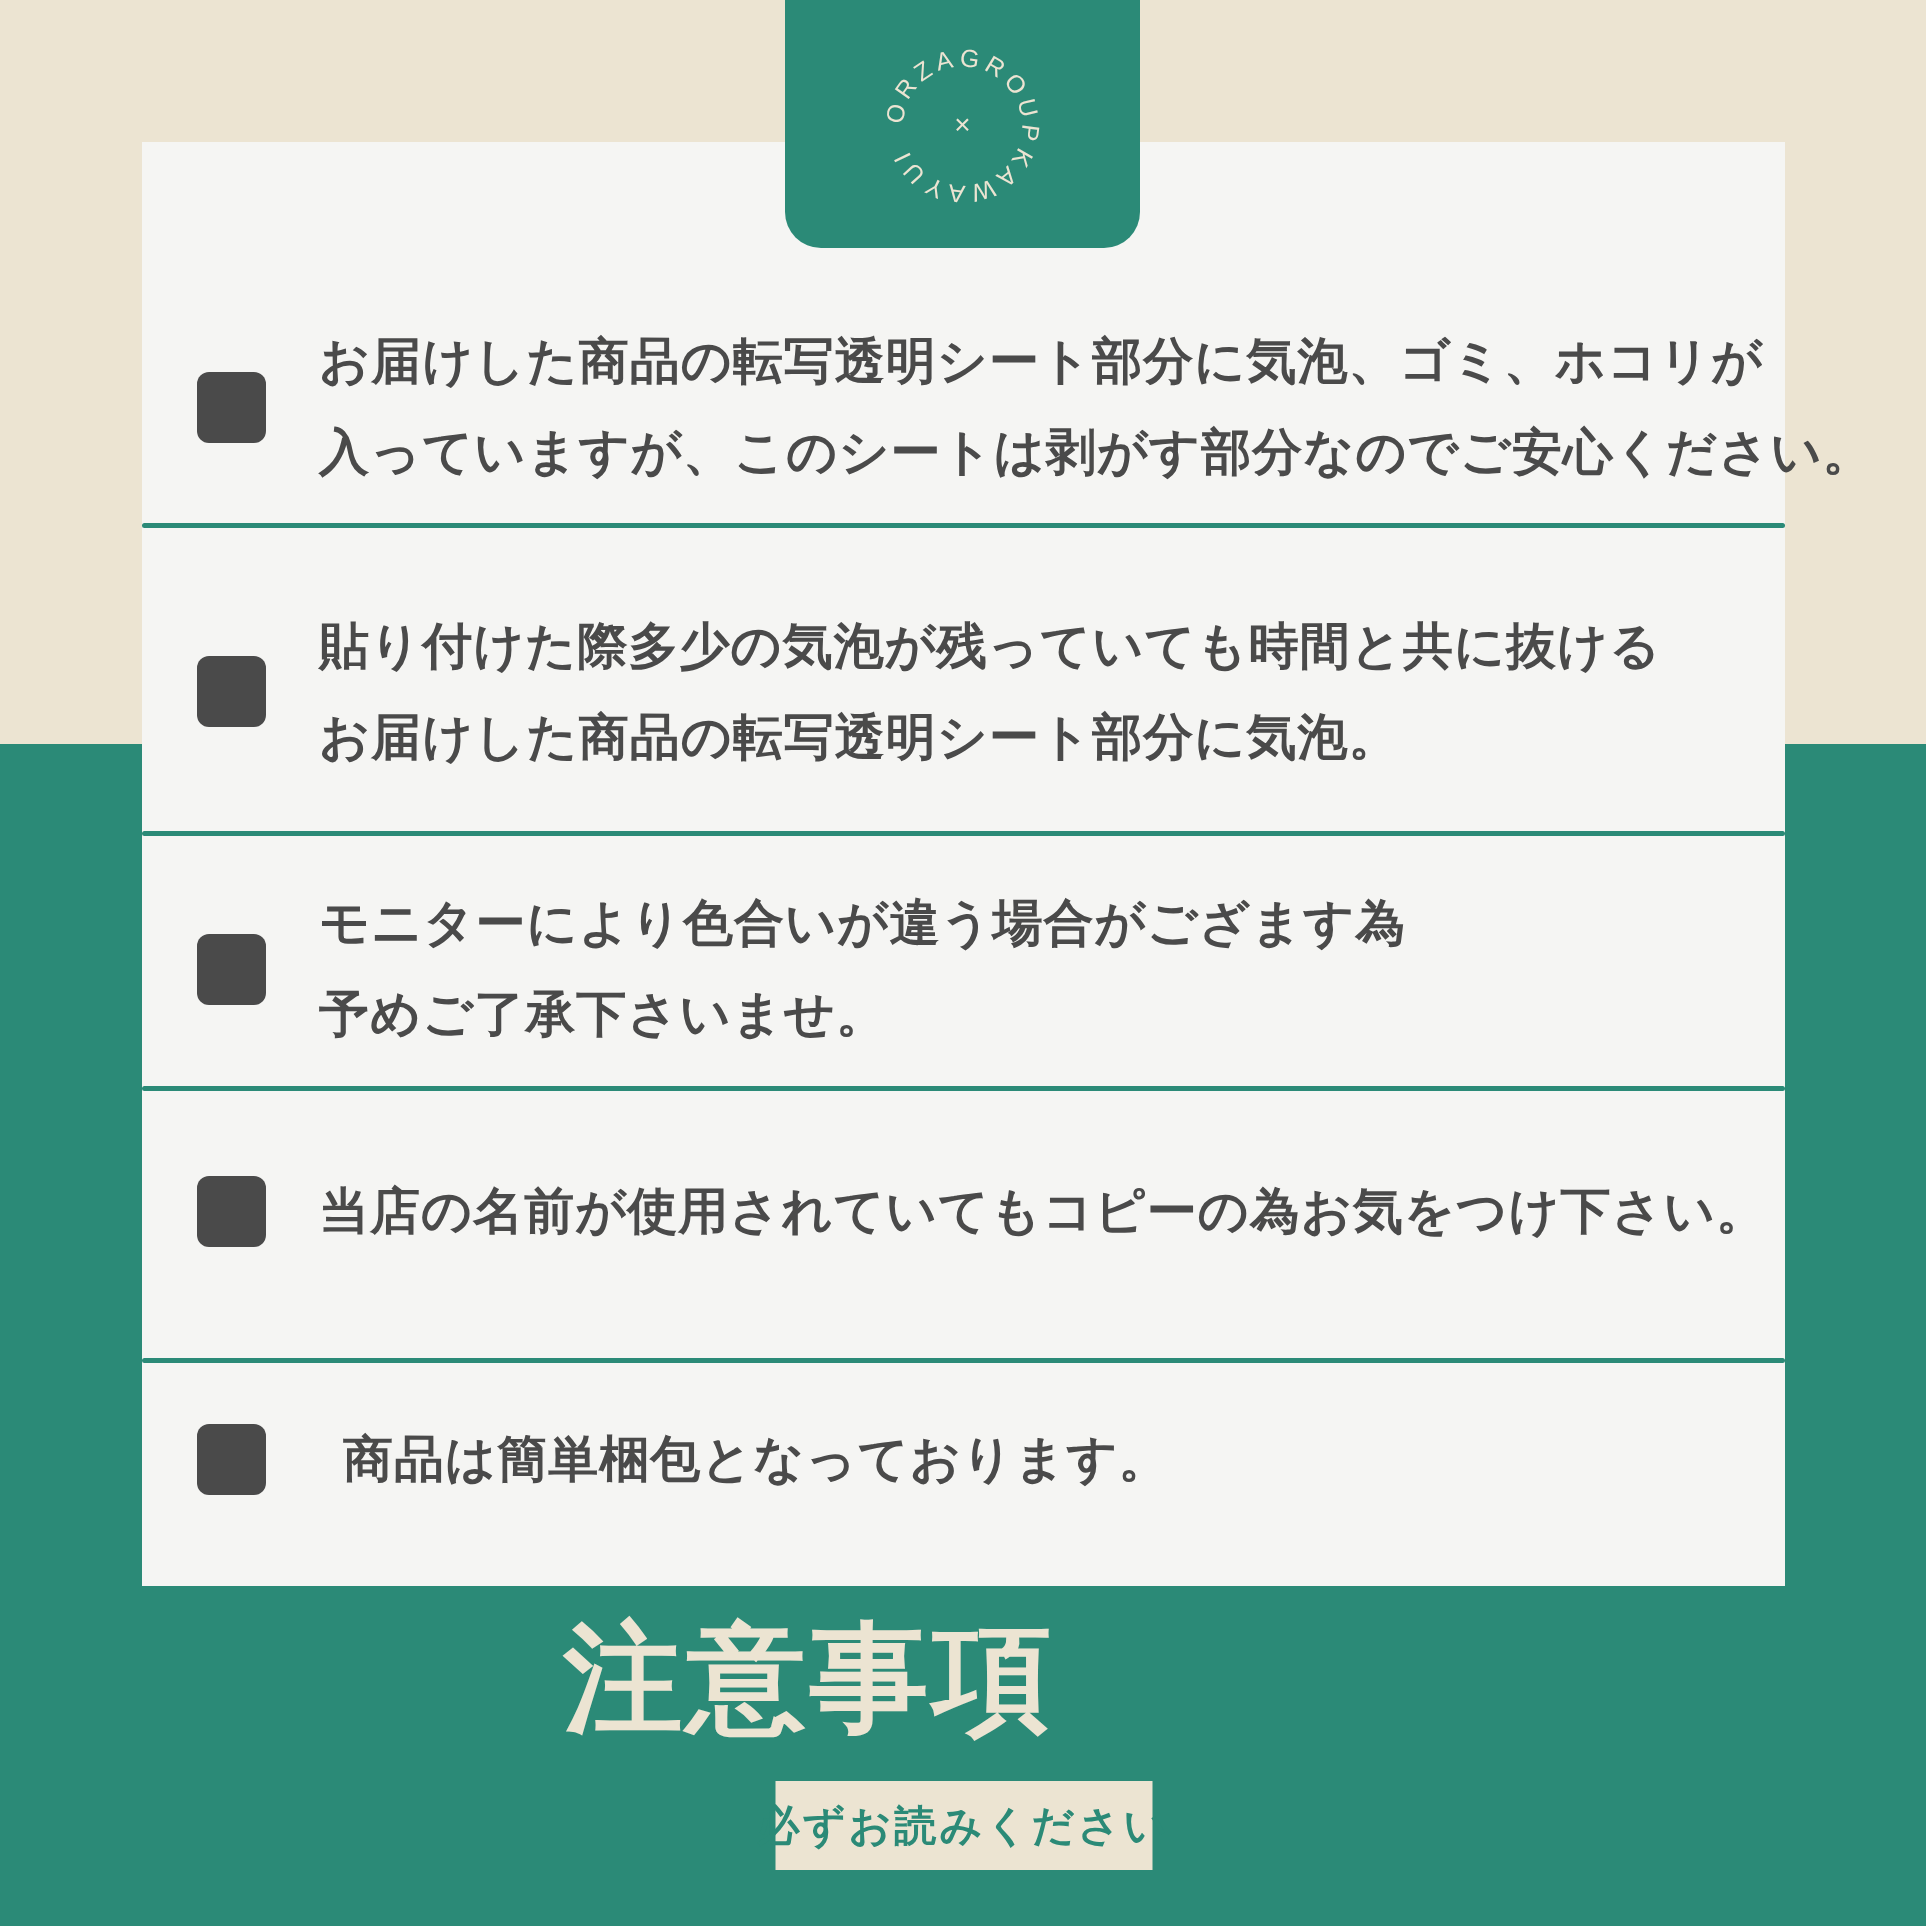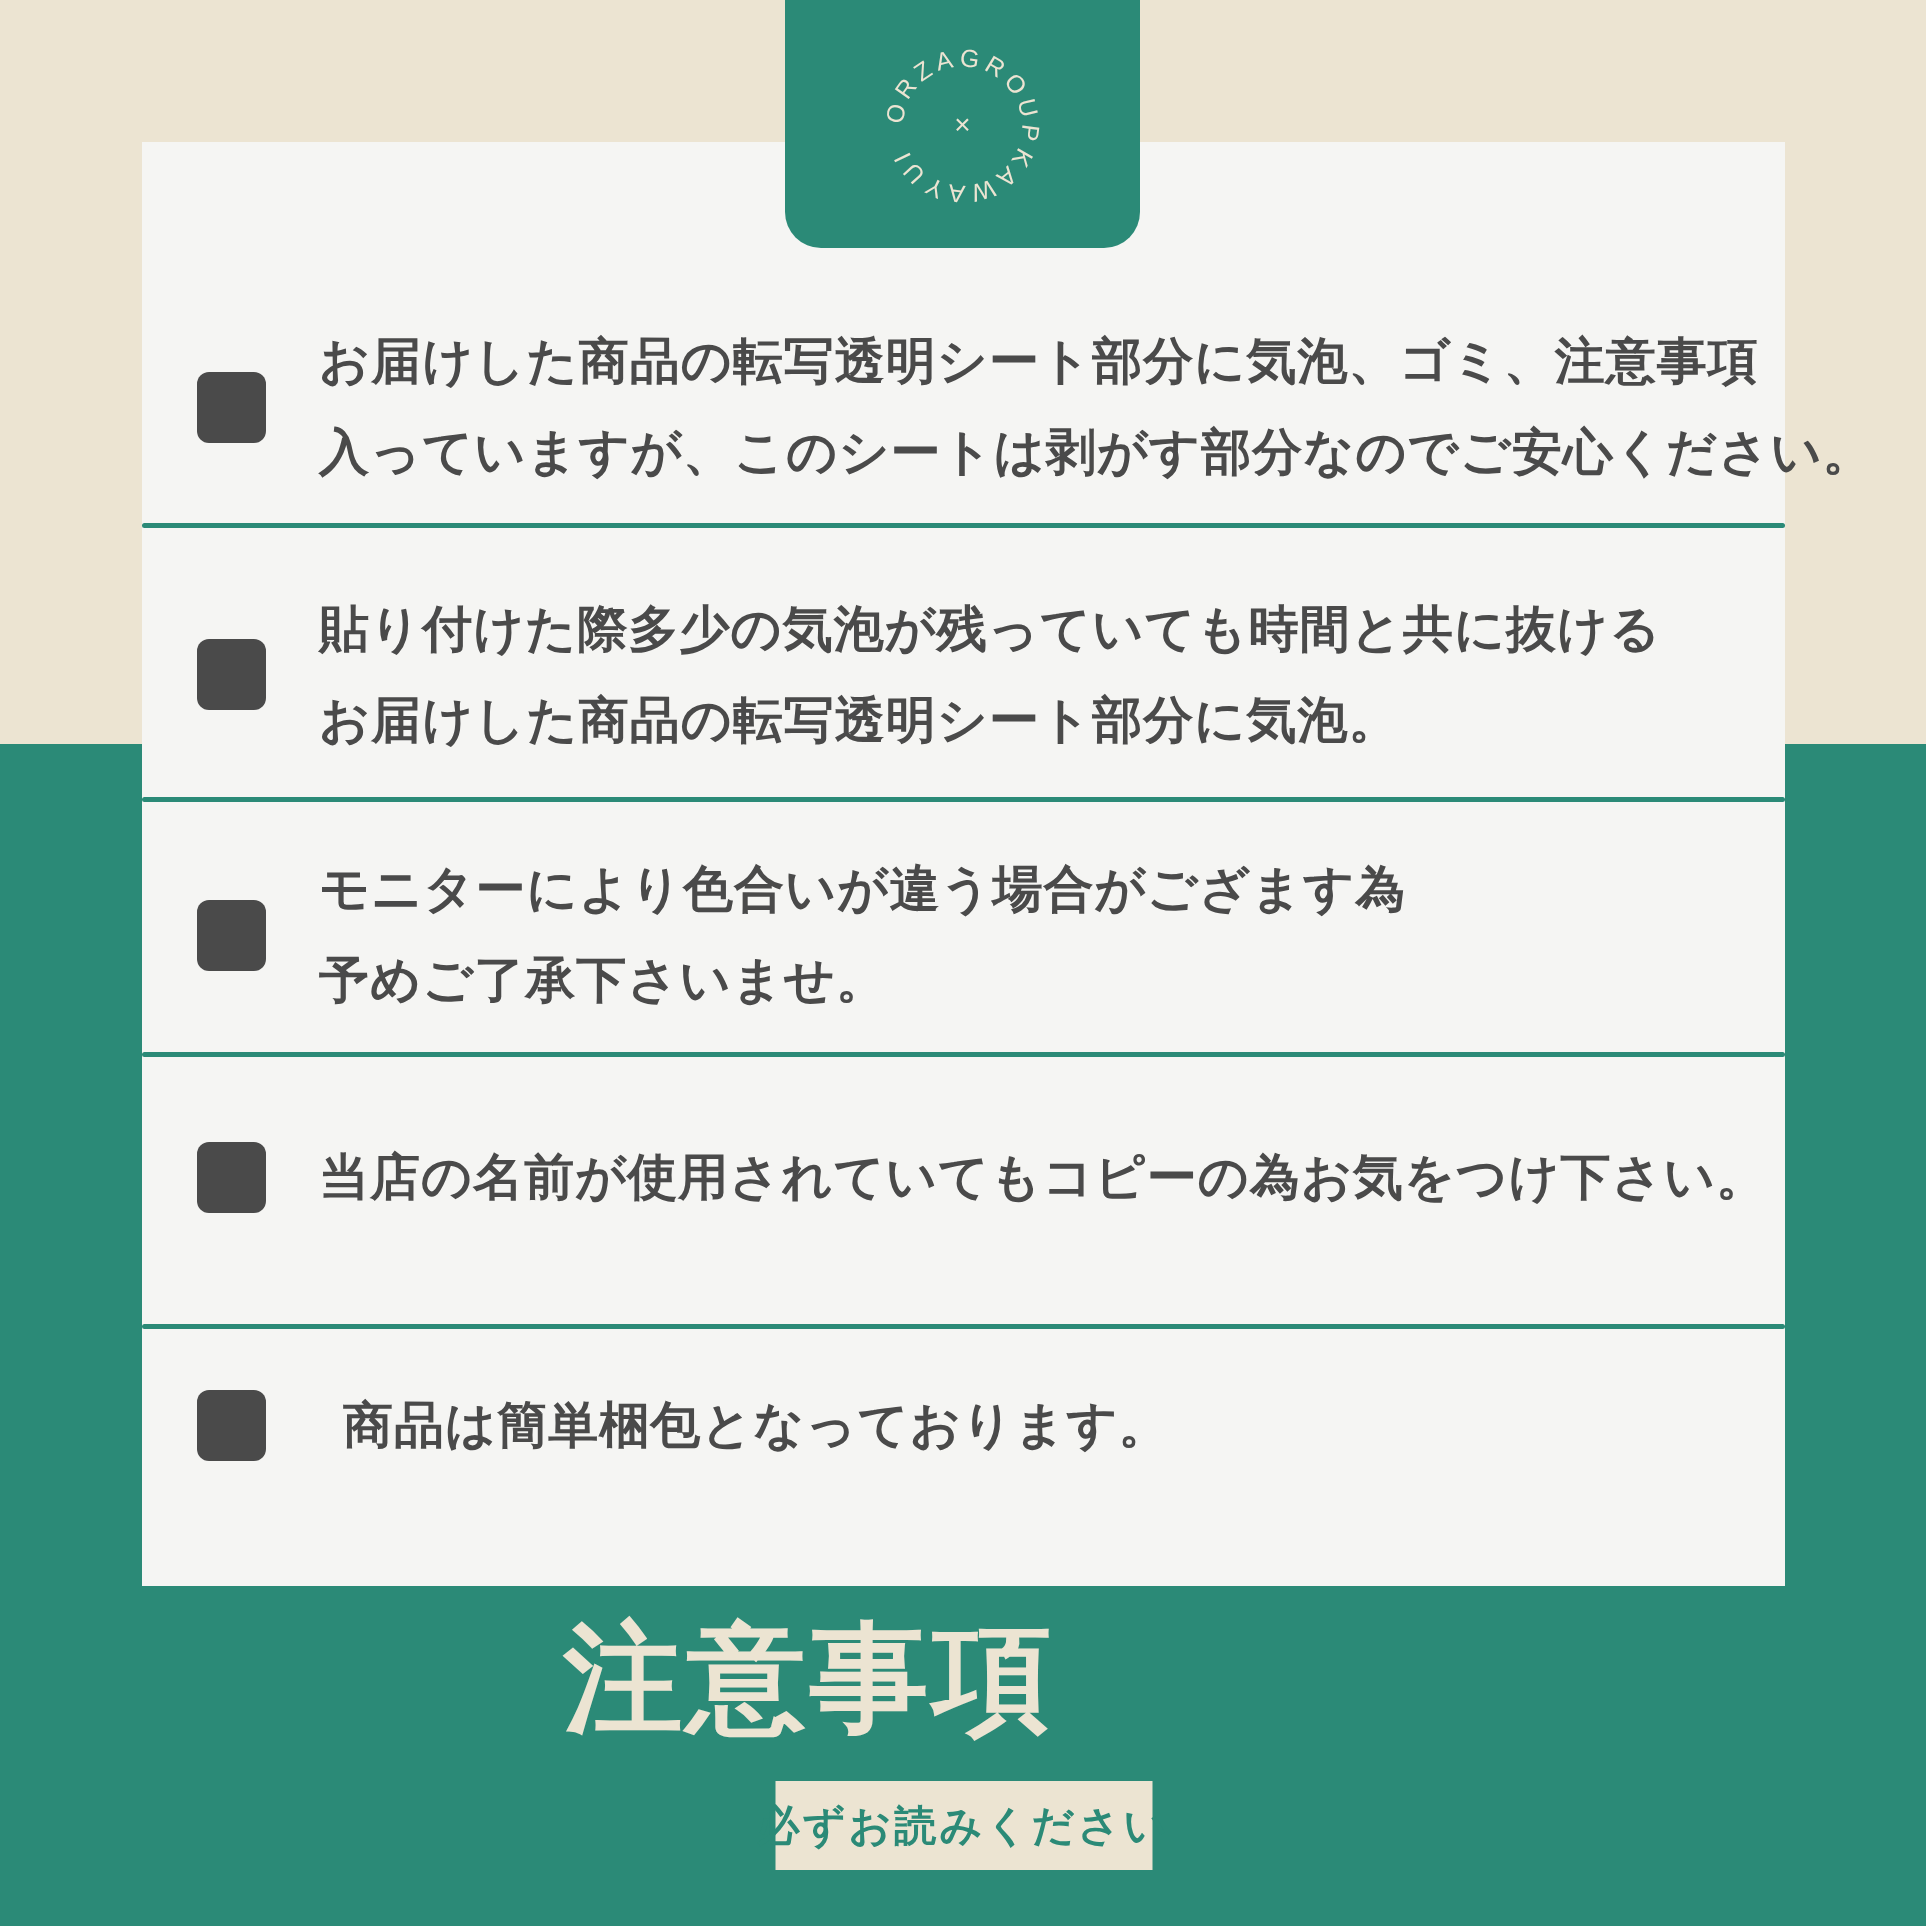--- a/index.html
+++ b/index.html
@@ -29,21 +29,21 @@
   
   .card{
     position:absolute;left:142px;top:142px;width:1643px;height:1444px;
     background:#f5f5f3;z-index:2;display:flex;flex-direction:column;
   }
   .divider{height:5px;background:#2b8a77;border-radius:3px;flex:none;}
   .section{
     display:flex;align-items:center;flex:none;box-sizing:border-box;
   }
   .s1{height:381px;padding-top:149px;}
-  .s2{height:269px;padding-top:24px;}
+  .s2{height:303px;padding-top:24px;}
   .s3{height:250px;padding-top:16px;border-radius:18px;}
   .s4{height:267px;padding-bottom:26px;}
   .s5{height:222px;padding-bottom:30px;gap:24px;}
   .checkbox{
     width:69px;height:71px;border-radius:12px;background:#4a4a4a;
     margin-left:55px;flex:none;
   }
   .lines{margin-left:53px;}
   .line{
     font-size:50px;line-height:91px;font-weight:900;color:#4a4a4a;
@@ -86,21 +86,21 @@
       </text>
     </svg>
     <div class="x-mark">×</div>
   </div>
 
   <div class="card">
 
     <div class="section s1">
       <div class="checkbox"></div>
       <div class="lines">
-        <div class="line">お届けした商品の転写透明シート部分に気泡、ゴミ、注意事項</div>
+        <div class="line">お届けした商品の転写透明シート部分に気泡、ゴミ、ホコリが</div>
         <div class="line">入っていますが、このシートは剥がす部分なのでご安心ください。</div>
       </div>
     </div>
     <div class="divider"></div>
 
     <div class="section s2">
       <div class="checkbox"></div>
       <div class="lines">
         <div class="line">貼り付けた際多少の気泡が残っていても時間と共に抜ける</div>
         <div class="line">お届けした商品の転写透明シート部分に気泡。</div>

